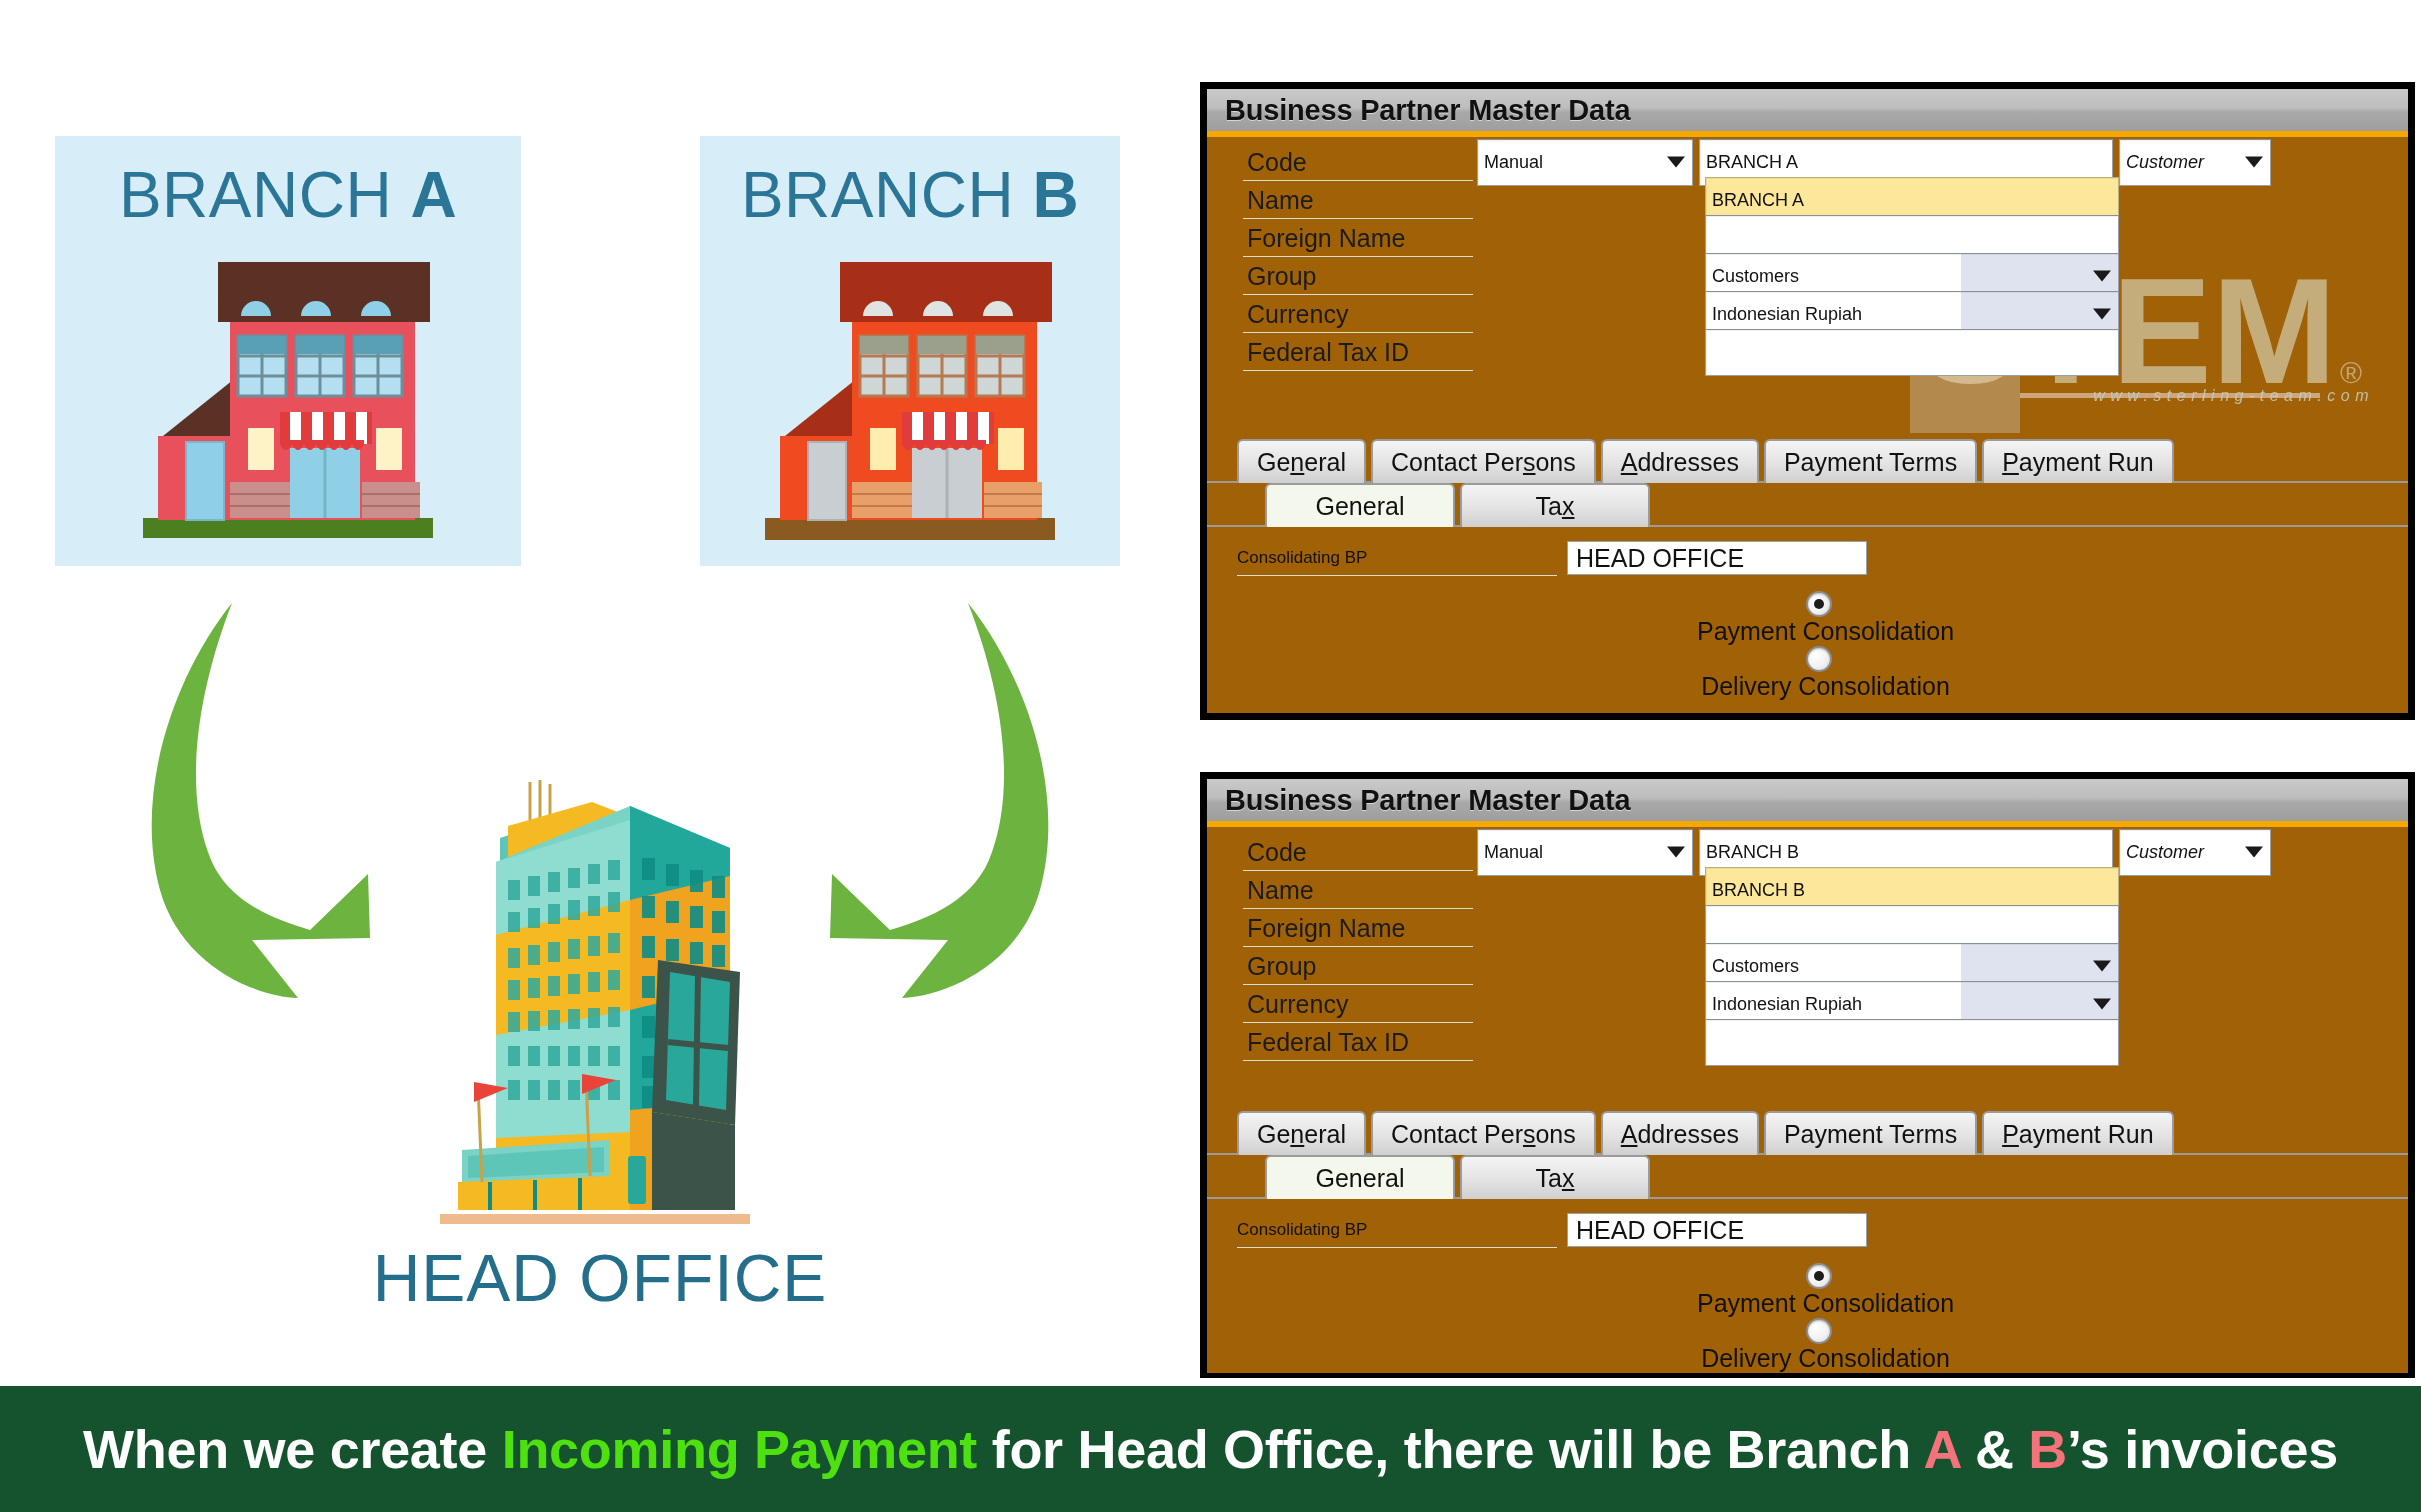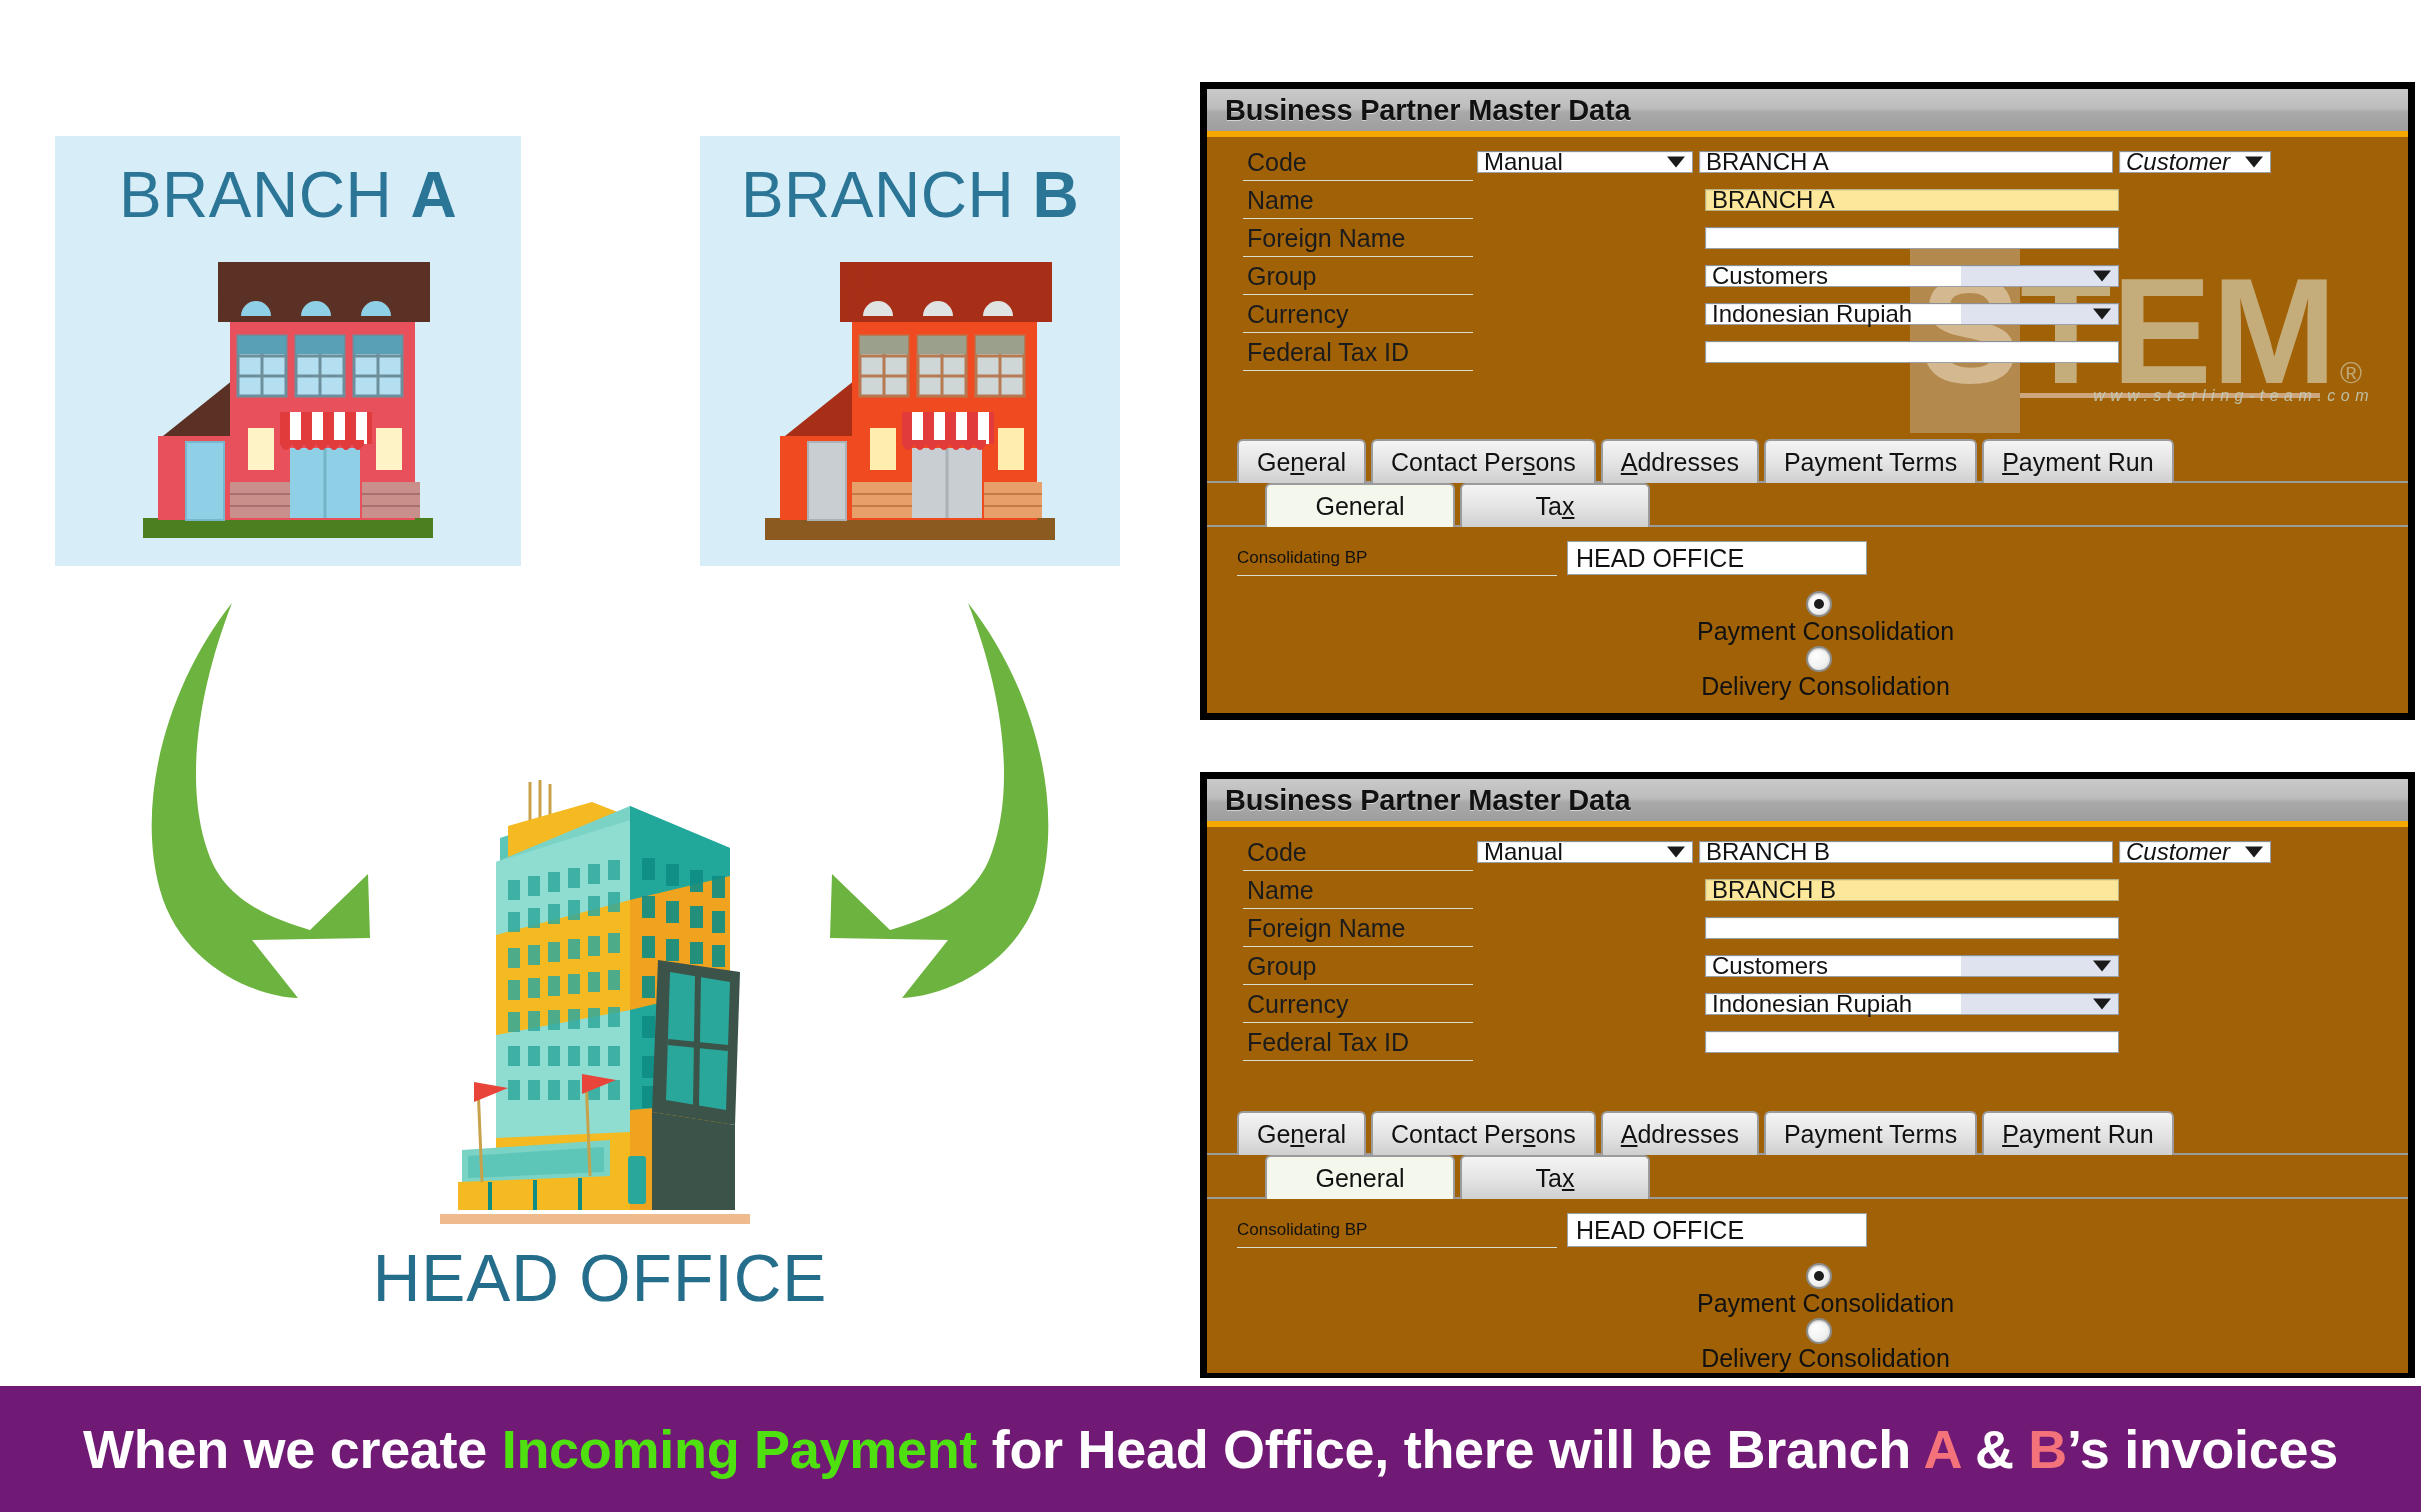--- a/index.html
+++ b/index.html
@@ -95,24 +95,24 @@
     width:248px; padding-left:18px;
     font-size:25px; color:#1b1b1b;
     position:relative;
   }
   .flabel::after {
     content:""; position:absolute; left:14px; right:4px; bottom:-4px;
     height:1px; background:#d9dfcf;
   }
 
   .fld {
-    height:22px; background:#fff;
+    height:47px; background:#fff;
     border:1px solid #9aa0a6;
     border-top-color:#8a9096;
-    font-size:24px; color:#111;
+    font-size:18px; color:#111;
     display:flex; align-items:center;
     padding:0 6px;
     position:relative;
     box-shadow:inset 1px 1px 0 rgba(0,0,0,.06);
   }
   .fld.yellow { background:#fce79a; border-color:#b9b280; }
   .fld .caret {
     position:absolute; right:7px; top:50%; transform:translateY(-50%);
     width:0;height:0;border-left:9px solid transparent;border-right:9px solid transparent;
     border-top:11px solid #1a1a1a;
@@ -172,21 +172,21 @@
   .radio.on::after{
     content:""; position:absolute; left:50%; top:50%;
     width:10px;height:10px;margin:-5px 0 0 -5px;border-radius:50%;background:#1c1c1c;
   }
   .radio-text { font-size:25px; color:#111; margin-left:14px; white-space:nowrap; }
   .radio-gap { width:360px; }
 
   
   #caption-bar {
     position:absolute; left:0; top:1386px; width:2421px; height:126px;
-    background:#701a75;
+    background:#14532d;
     display:flex; align-items:center; justify-content:center;
   }
   #caption-text {
     font-size:54px; font-weight:bold; color:#ffffff;
     white-space:nowrap; letter-spacing:-.3px;
   }
   #caption-text .green { color:#4ee00f; }
   #caption-text .red   { color:#f4737a; }
 
   #caption-sep { position:absolute; left:0; top:1378px; width:2421px; height:8px; background:#ffffff; }

